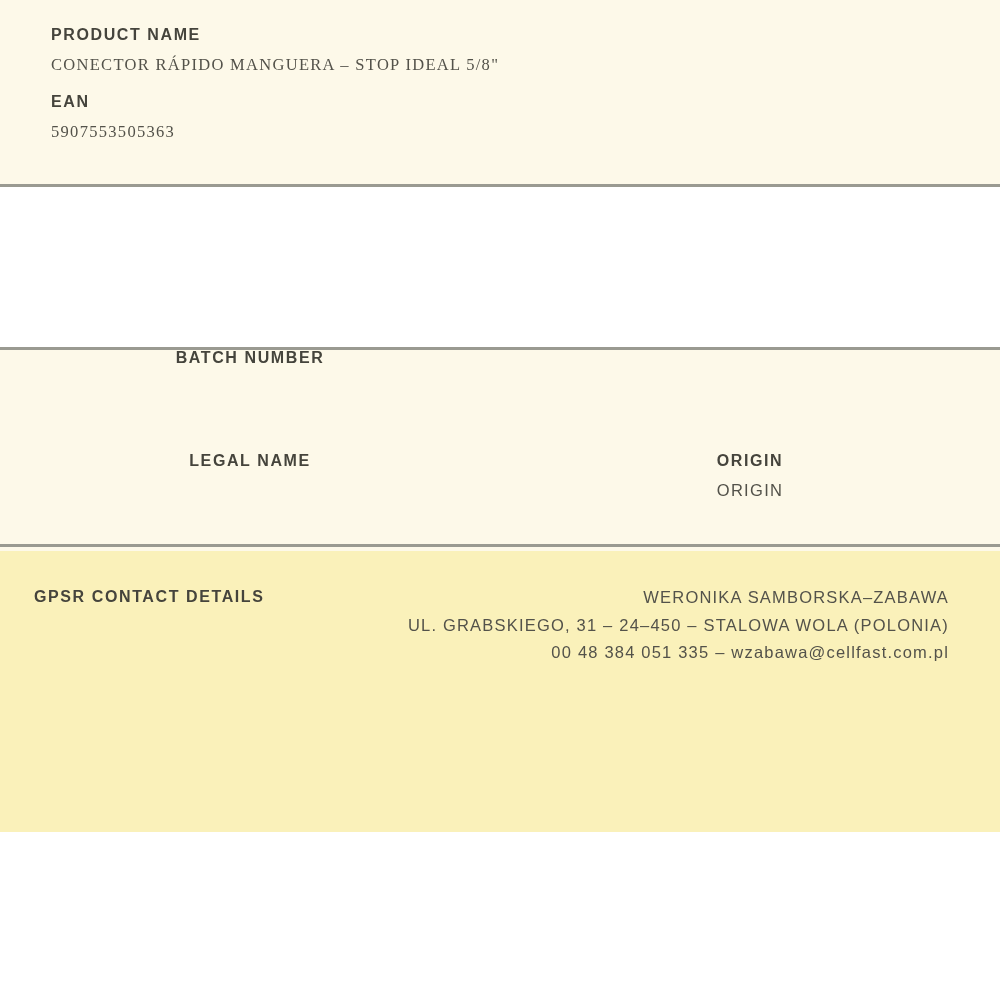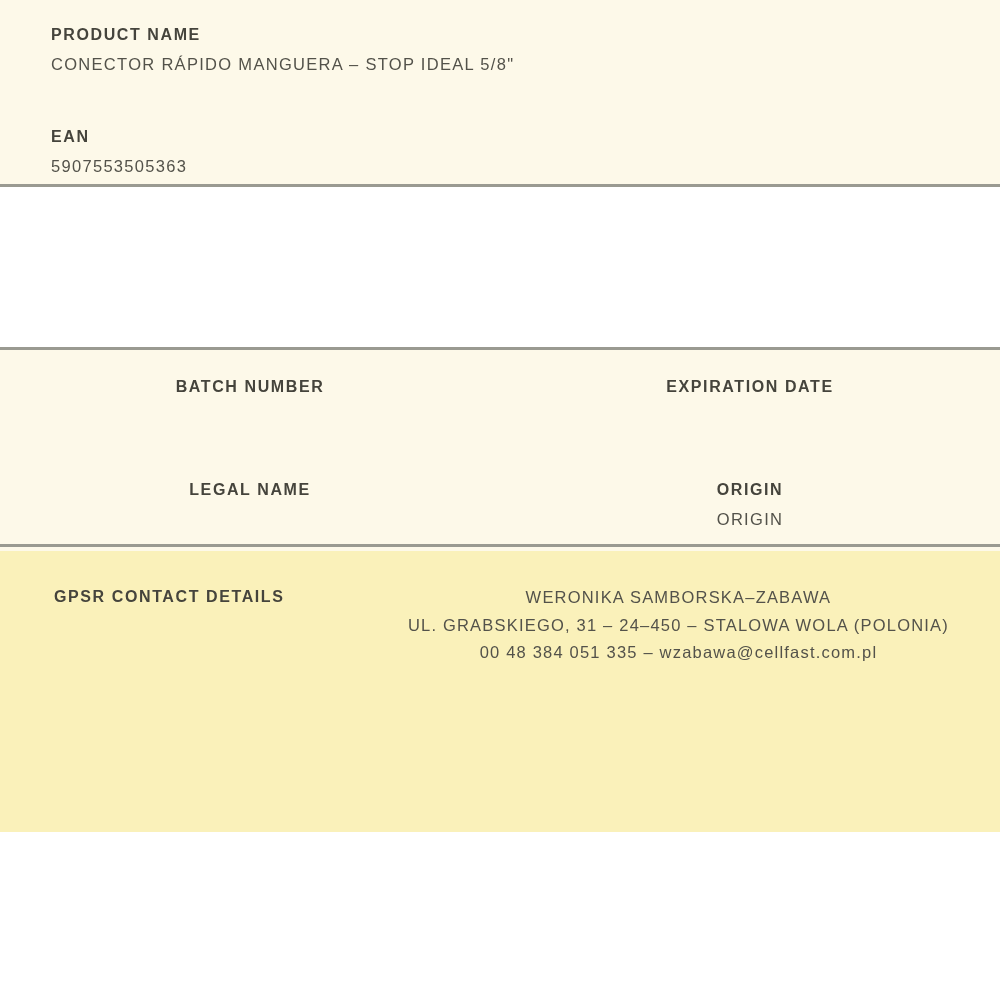--- a/index.html
+++ b/index.html
@@ -36,67 +36,66 @@
     line-height: 16px;
     color: #45443C;
   }
   .field-value {
     font-size: 16.5px;
     font-weight: 400;
     letter-spacing: 1.3px;
     line-height: 17px;
     color: #53524A;
   }
-  .section-product .field-value { margin-top: 13px; }
-  .section-product .field-ean { margin-top: 56px; }
+  .section-product .field-value { margin-top: 13px; font-family: Liberation Serif, serif; }
+  .section-product .field-ean { margin-top: 21px; }
   
   .section-image {
     flex: 1 1 auto;
     background: #FFFFFF;
   }
   
   .section-details {
     height: 194px;
     flex: 0 0 auto;
     background: #FDF9E9;
-    padding-top: 29px;
   }
   .details-row {
     display: flex;
   }
   .details-cell {
     width: 50%;
     text-align: center;
   }
   .details-row.second { margin-top: 74px; }
   .details-cell .field-value { margin-top: 13px; }
   .strip {
     height: 4px;
     background: #FDF9E9;
     flex: 0 0 auto;
   }
   
   .section-gpsr {
     flex: 1 1 auto;
     background: #FAF1BA;
-    padding: 38px 51px 0 54px;
+    padding: 38px 51px 0 34px;
     display: flex;
     justify-content: space-between;
     align-items: flex-start;
   }
   .gpsr-title {
     font-size: 16px;
     font-weight: 700;
     letter-spacing: 1.6px;
     line-height: 16.5px;
     color: #45443C;
     white-space: nowrap;
   }
   .gpsr-contact {
-    text-align: center;
+    text-align: right;
   }
   .gpsr-line {
     font-size: 16.5px;
     font-weight: 400;
     letter-spacing: 1.2px;
     line-height: 16.5px;
     color: #53524A;
     margin-bottom: 11px;
     white-space: nowrap;
   }
@@ -118,24 +117,20 @@
   <div class="section-image"></div>
 
   <div class="divider"></div>
 
   <div class="section-details">
     <div class="details-row first">
       <div class="details-cell">
         <div class="field-label">BATCH NUMBER</div>
         <div class="field-value"></div>
       </div>
-      <div class="details-cell">
-        <div class="field-label">EXPIRATION DATE</div>
-        <div class="field-value"></div>
-      </div>
     </div>
     <div class="details-row second">
       <div class="details-cell">
         <div class="field-label">LEGAL NAME</div>
       </div>
       <div class="details-cell">
         <div class="field-label">ORIGIN</div>
         <div class="field-value">ORIGIN</div>
       </div>
     </div>

